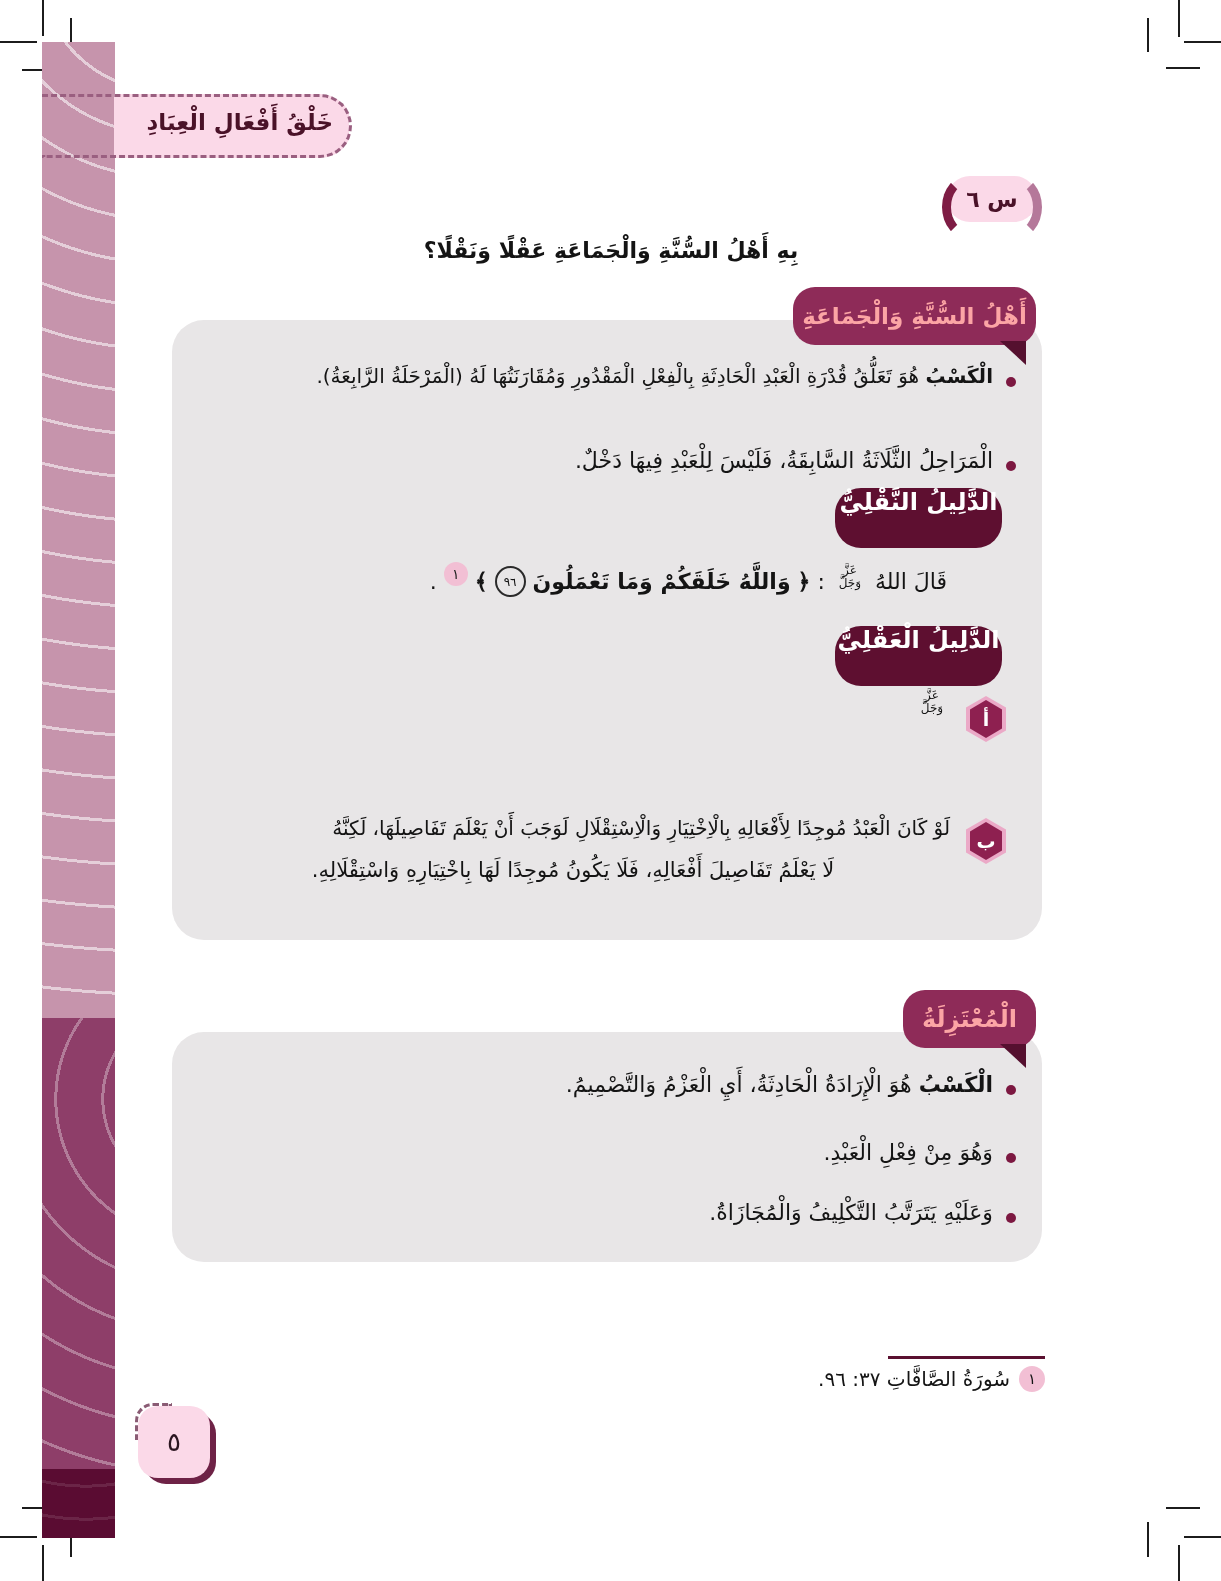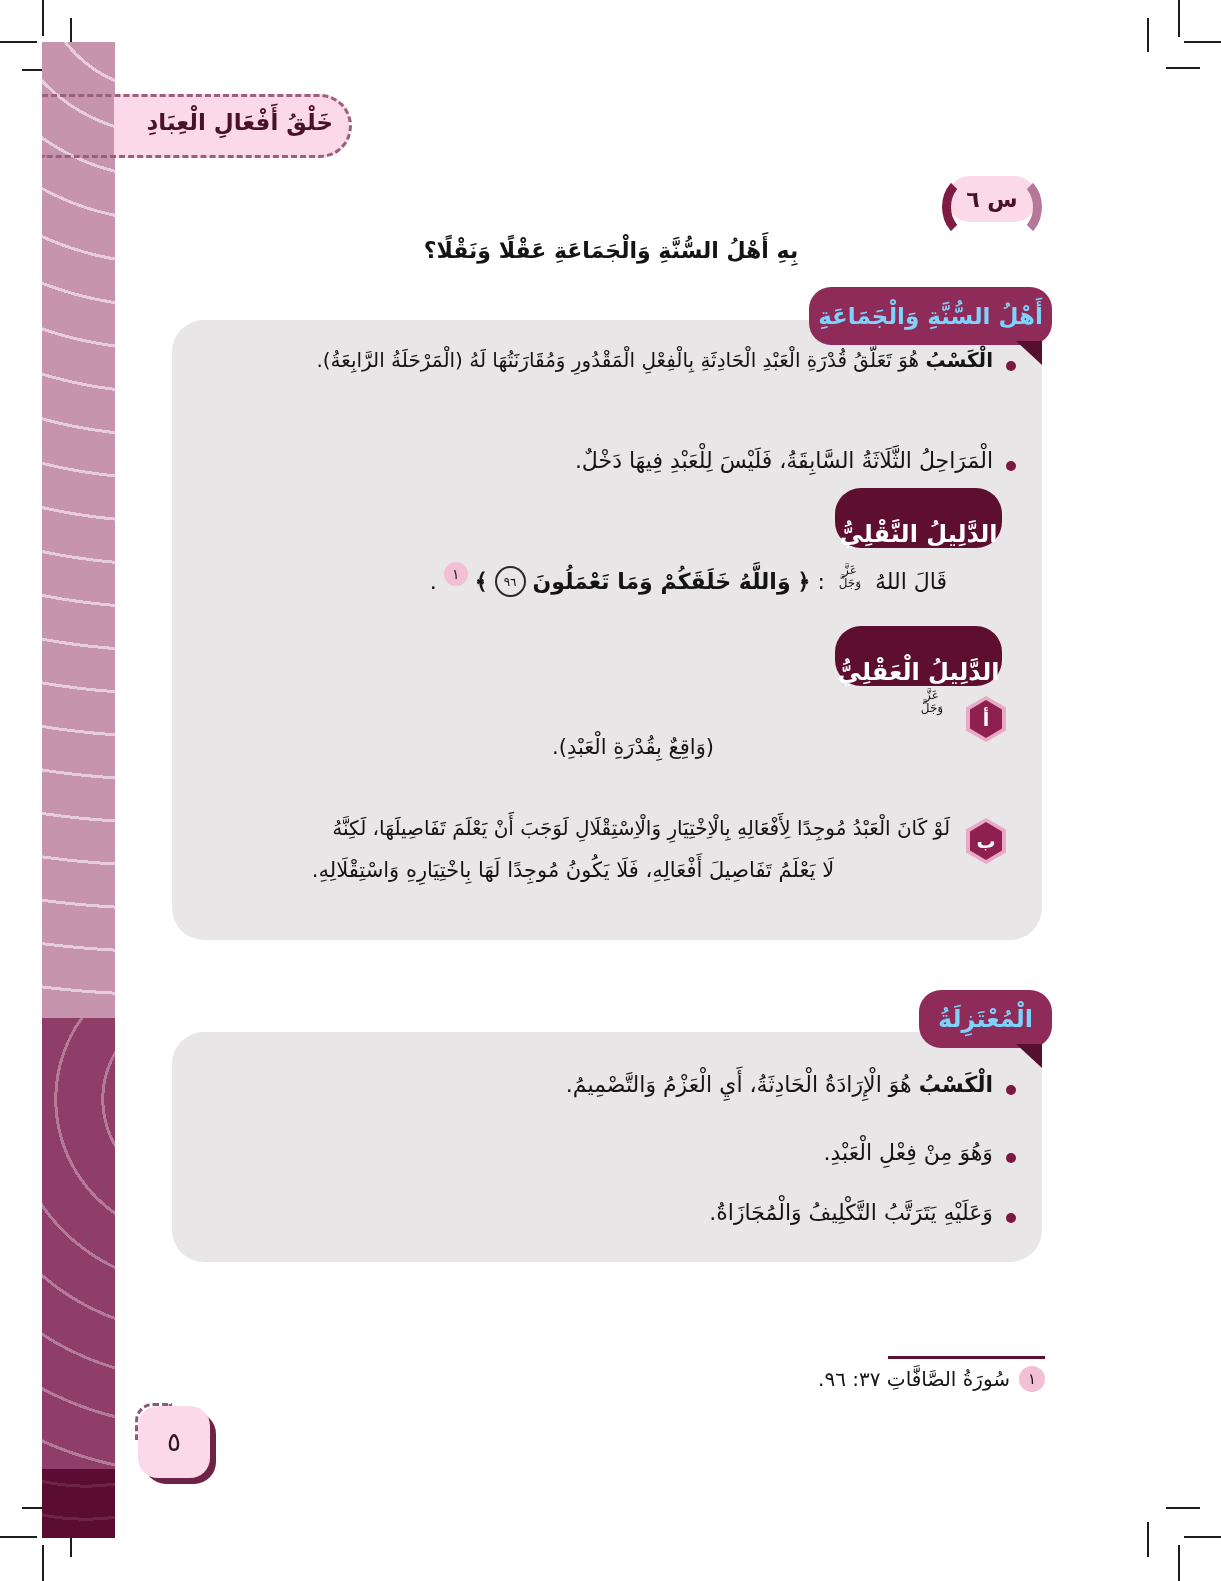--- a/index.html
+++ b/index.html
@@ -25,39 +25,39 @@
   .question{position:absolute;left:185px;top:176px;width:852px;direction:rtl;z-index:3;}
   .q-line1{display:flex;align-items:center;gap:14px;font-size:22px;font-weight:bold;white-space:nowrap;}
   .q-line2{margin-top:16px;text-align:center;font-size:22px;font-weight:bold;}
   .q-badge{position:relative;flex:none;width:90px;height:46px;border-radius:23px;background:#fbd9e8;
     display:flex;align-items:center;justify-content:center;color:#4a1228;font-size:22px;font-weight:bold;}
   .q-badge::after{content:"";position:absolute;left:-5px;top:-2px;width:38px;height:48px;
     border:9px solid transparent;border-left:9px solid #7e1c44;border-radius:50%;}
   .q-badge::before{content:"";position:absolute;right:-5px;top:-2px;width:38px;height:48px;
     border:9px solid transparent;border-right:9px solid #b5789a;border-radius:50%;}
   
-  .hdr{position:absolute;background:#8e2b58;border-radius:22px;color:#7dd3fc;display:flex;align-items:center;
-    justify-content:center;font-weight:bold;z-index:5;margin-left:16px;}
+  .hdr{position:absolute;background:#8e2b58;border-radius:22px;color:#fca5a5;display:flex;align-items:center;
+    justify-content:center;font-weight:bold;z-index:5;}
   .hdr::after{content:"";position:absolute;right:10px;bottom:-20px;width:0;height:0;
     border-top:24px solid #55102f;border-left:26px solid transparent;}
   .hdr-sunnah{left:793px;top:287px;width:243px;height:58px;font-size:23px;}
   .hdr-mutazilah{left:903px;top:990px;width:133px;height:58px;font-size:24px;}
   
   .gbox{position:absolute;background:#e8e6e7;border-radius:32px;z-index:1;}
   .gbox1{left:172px;top:320px;width:870px;height:620px;}
   .gbox2{left:172px;top:1032px;width:870px;height:230px;}
   
   .brow{position:absolute;right:26px;display:flex;gap:13px;align-items:flex-start;direction:rtl;white-space:nowrap;}
   .dot{width:10px;height:10px;border-radius:50%;background:#7c1841;margin-top:13px;flex:none;}
   .btext{font-size:22px;color:#141414;}
   .btext.tight{font-size:20px;}
   .lead{font-weight:bold;}
   
   .pill{position:absolute;background:#5e0f30;border-radius:26px;color:#fff;font-weight:bold;font-size:24px;
-    display:flex;align-items:flex-end;justify-content:center;}
+    display:flex;align-items:flex-start;justify-content:center;}
   .pill-naqli{left:663px;top:168px;width:167px;height:60px;}
   .pill-aqli{left:663px;top:306px;width:167px;height:60px;}
   
   .verse{position:absolute;top:246px;right:95px;display:flex;align-items:center;gap:7px;direction:rtl;
     font-size:22px;white-space:nowrap;}
   .quran{font-weight:bold;}
   .hon{display:inline-block;width:36px;font-size:12px;line-height:1.05;text-align:center;
     transform:translateY(-5px);white-space:normal;flex:none;}
   .ayah{display:inline-flex;width:27px;height:27px;border:2px solid #2a2a2a;border-radius:50%;
     align-items:center;justify-content:center;font-size:12px;flex:none;}
@@ -123,21 +123,21 @@
       <span class="q-badge">س ٦</span>
     </div>
     <div class="q-line2">بِهِ أَهْلُ السُّنَّةِ وَالْجَمَاعَةِ عَقْلًا وَنَقْلًا؟</div>
   </div>
 
   <div class="hdr hdr-sunnah">
     <span>أَهْلُ السُّنَّةِ وَالْجَمَاعَةِ</span>
   </div>
 
   <div class="gbox gbox1">
-    <div class="brow" style="top:28px">
+    <div class="brow" style="top:44px">
       <span class="dot"></span>
       <span class="btext tight"><b class="lead">الْكَسْبُ</b><span> هُوَ تَعَلُّقُ قُدْرَةِ الْعَبْدِ الْحَادِثَةِ بِالْفِعْلِ الْمَقْدُورِ وَمُقَارَنَتُهَا لَهُ (الْمَرْحَلَةُ الرَّابِعَةُ).</span></span>
     </div>
     <div class="brow" style="top:128px">
       <span class="dot"></span>
       <span class="btext">الْمَرَاحِلُ الثَّلَاثَةُ السَّابِقَةُ، فَلَيْسَ لِلْعَبْدِ فِيهَا دَخْلٌ.</span>
     </div>
 
     <div class="pill pill-naqli">
       <span>الدَّلِيلُ النَّقْلِيُّ</span>
@@ -160,21 +160,20 @@
     </div>
 
     <div class="point" style="top:374px">
       <span class="hex">
           <span class="hex-in">أ</span>
         </span>
       <div class="ptext">
         <div class="pline1">
           <span class="hon">عَزَّ وَجَلَّ</span>
         </div>
-        <div class="pline2">(وَاقِعٌ بِقُدْرَةِ الْعَبْدِ).</div>
       </div>
     </div>
 
     <div class="point" style="top:496px">
       <span class="hex">
           <span class="hex-in">ب</span>
         </span>
       <div class="ptext">
         <div class="pline1">
           <span style="font-size:20px">لَوْ كَانَ الْعَبْدُ مُوجِدًا لِأَفْعَالِهِ بِالْاِخْتِيَارِ وَالْاِسْتِقْلَالِ لَوَجَبَ أَنْ يَعْلَمَ تَفَاصِيلَهَا، لَكِنَّهُ</span>

